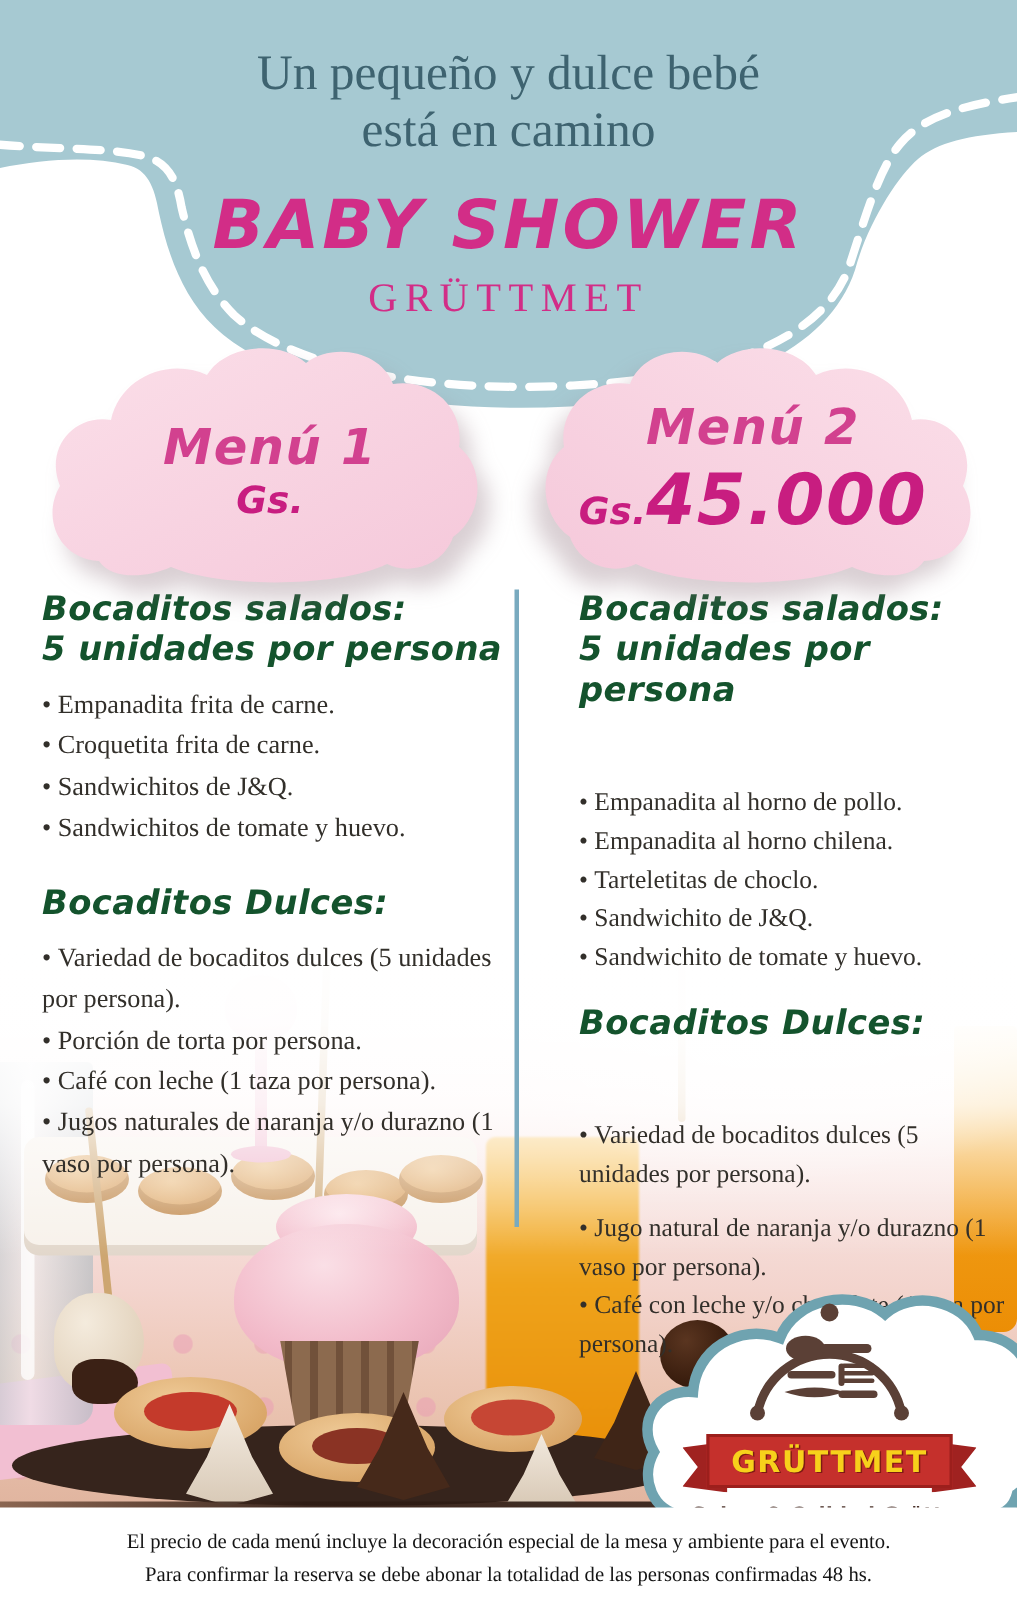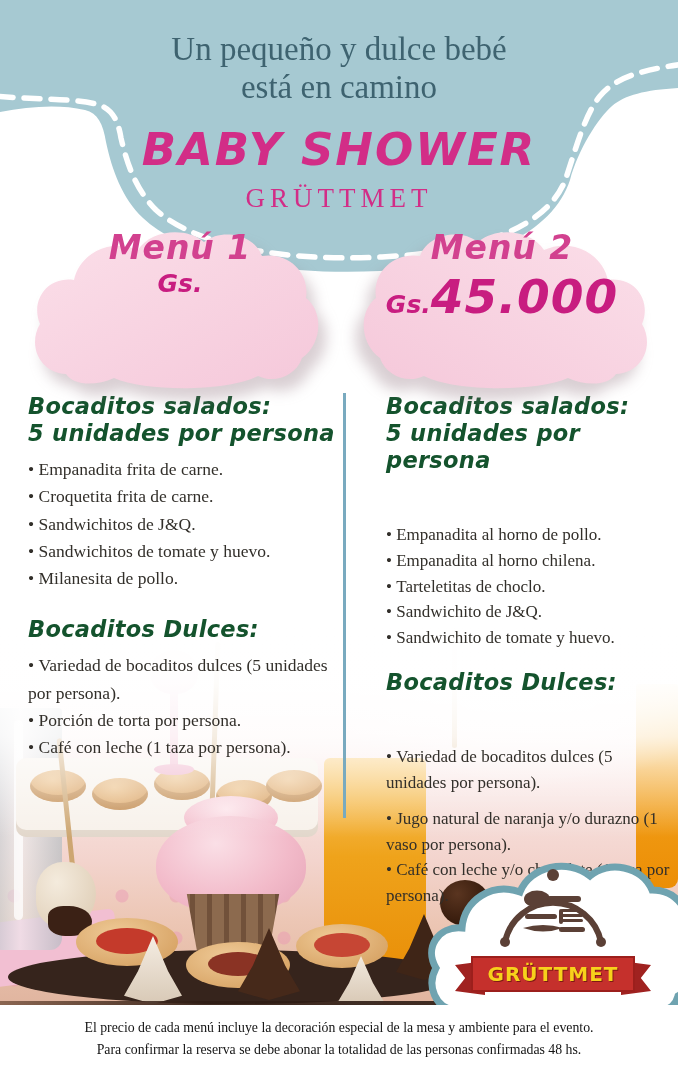--- a/index.html
+++ b/index.html
@@ -13,21 +13,21 @@
   .event-title{margin-top:16px;font-family:"DejaVu Sans",sans-serif;font-weight:bold;font-style:italic;
                font-size:45px;color:#d22d87;letter-spacing:2px;}
   .brand-title{margin-top:7px;font-size:27px;color:#d22d87;letter-spacing:5px;}
 
   
   .menu-cloud{position:absolute;width:308px;height:175px;z-index:3;}
   #cloud-1{left:26px;top:222px;}
   #cloud-2{left:348px;top:222px;}
   .menu-cloud svg{position:absolute;inset:0;filter:drop-shadow(8px 12px 7px rgba(140,110,120,.33));}
   .cloud-text{position:absolute;inset:0;display:flex;flex-direction:column;align-items:center;
-              justify-content:flex-start;padding-top:6px;}
+              justify-content:center;padding-top:6px;}
   .menu-name{font-family:"DejaVu Sans",sans-serif;font-weight:bold;font-style:italic;
              font-size:33px;color:#d2418f;letter-spacing:1px;}
   .menu-price{display:flex;align-items:baseline;margin-top:2px;color:#c81d80;
               font-family:"DejaVu Sans",sans-serif;font-weight:bold;font-style:italic;}
   .currency{font-size:25px;}
   .amount{font-size:47px;letter-spacing:1px;}
 
   
   .col{position:absolute;top:393px;z-index:2;}
   .col-left{left:28px;width:316px;}
@@ -236,27 +236,27 @@
   <div class="col col-left">
     <div class="sec-heading">
       <div>Bocaditos salados:</div>
       <div>5 unidades por persona</div>
     </div>
     <ul class="items">
       <li>Empanadita frita de carne.</li>
       <li>Croquetita frita de carne.</li>
       <li>Sandwichitos de J&amp;Q.</li>
       <li>Sandwichitos de tomate y huevo.</li>
-      <li>Milanesita de pollo.</li>
     </ul>
     <div class="sec-heading sec-gap">Bocaditos Dulces:</div>
     <ul class="items">
       <li>Variedad de bocaditos dulces (5 unidades por persona).</li>
       <li>Porción de torta por persona.</li>
       <li>Café con leche (1 taza por persona).</li>
+      <li>Jugos naturales de naranja y/o durazno (1 vaso por persona).</li>
     </ul>
   </div>
 
   <div class="divider"></div>
 
   <div class="col col-right">
     <div class="sec-heading">
       <div>Bocaditos salados:</div>
       <div>5 unidades por persona</div>
     </div>

